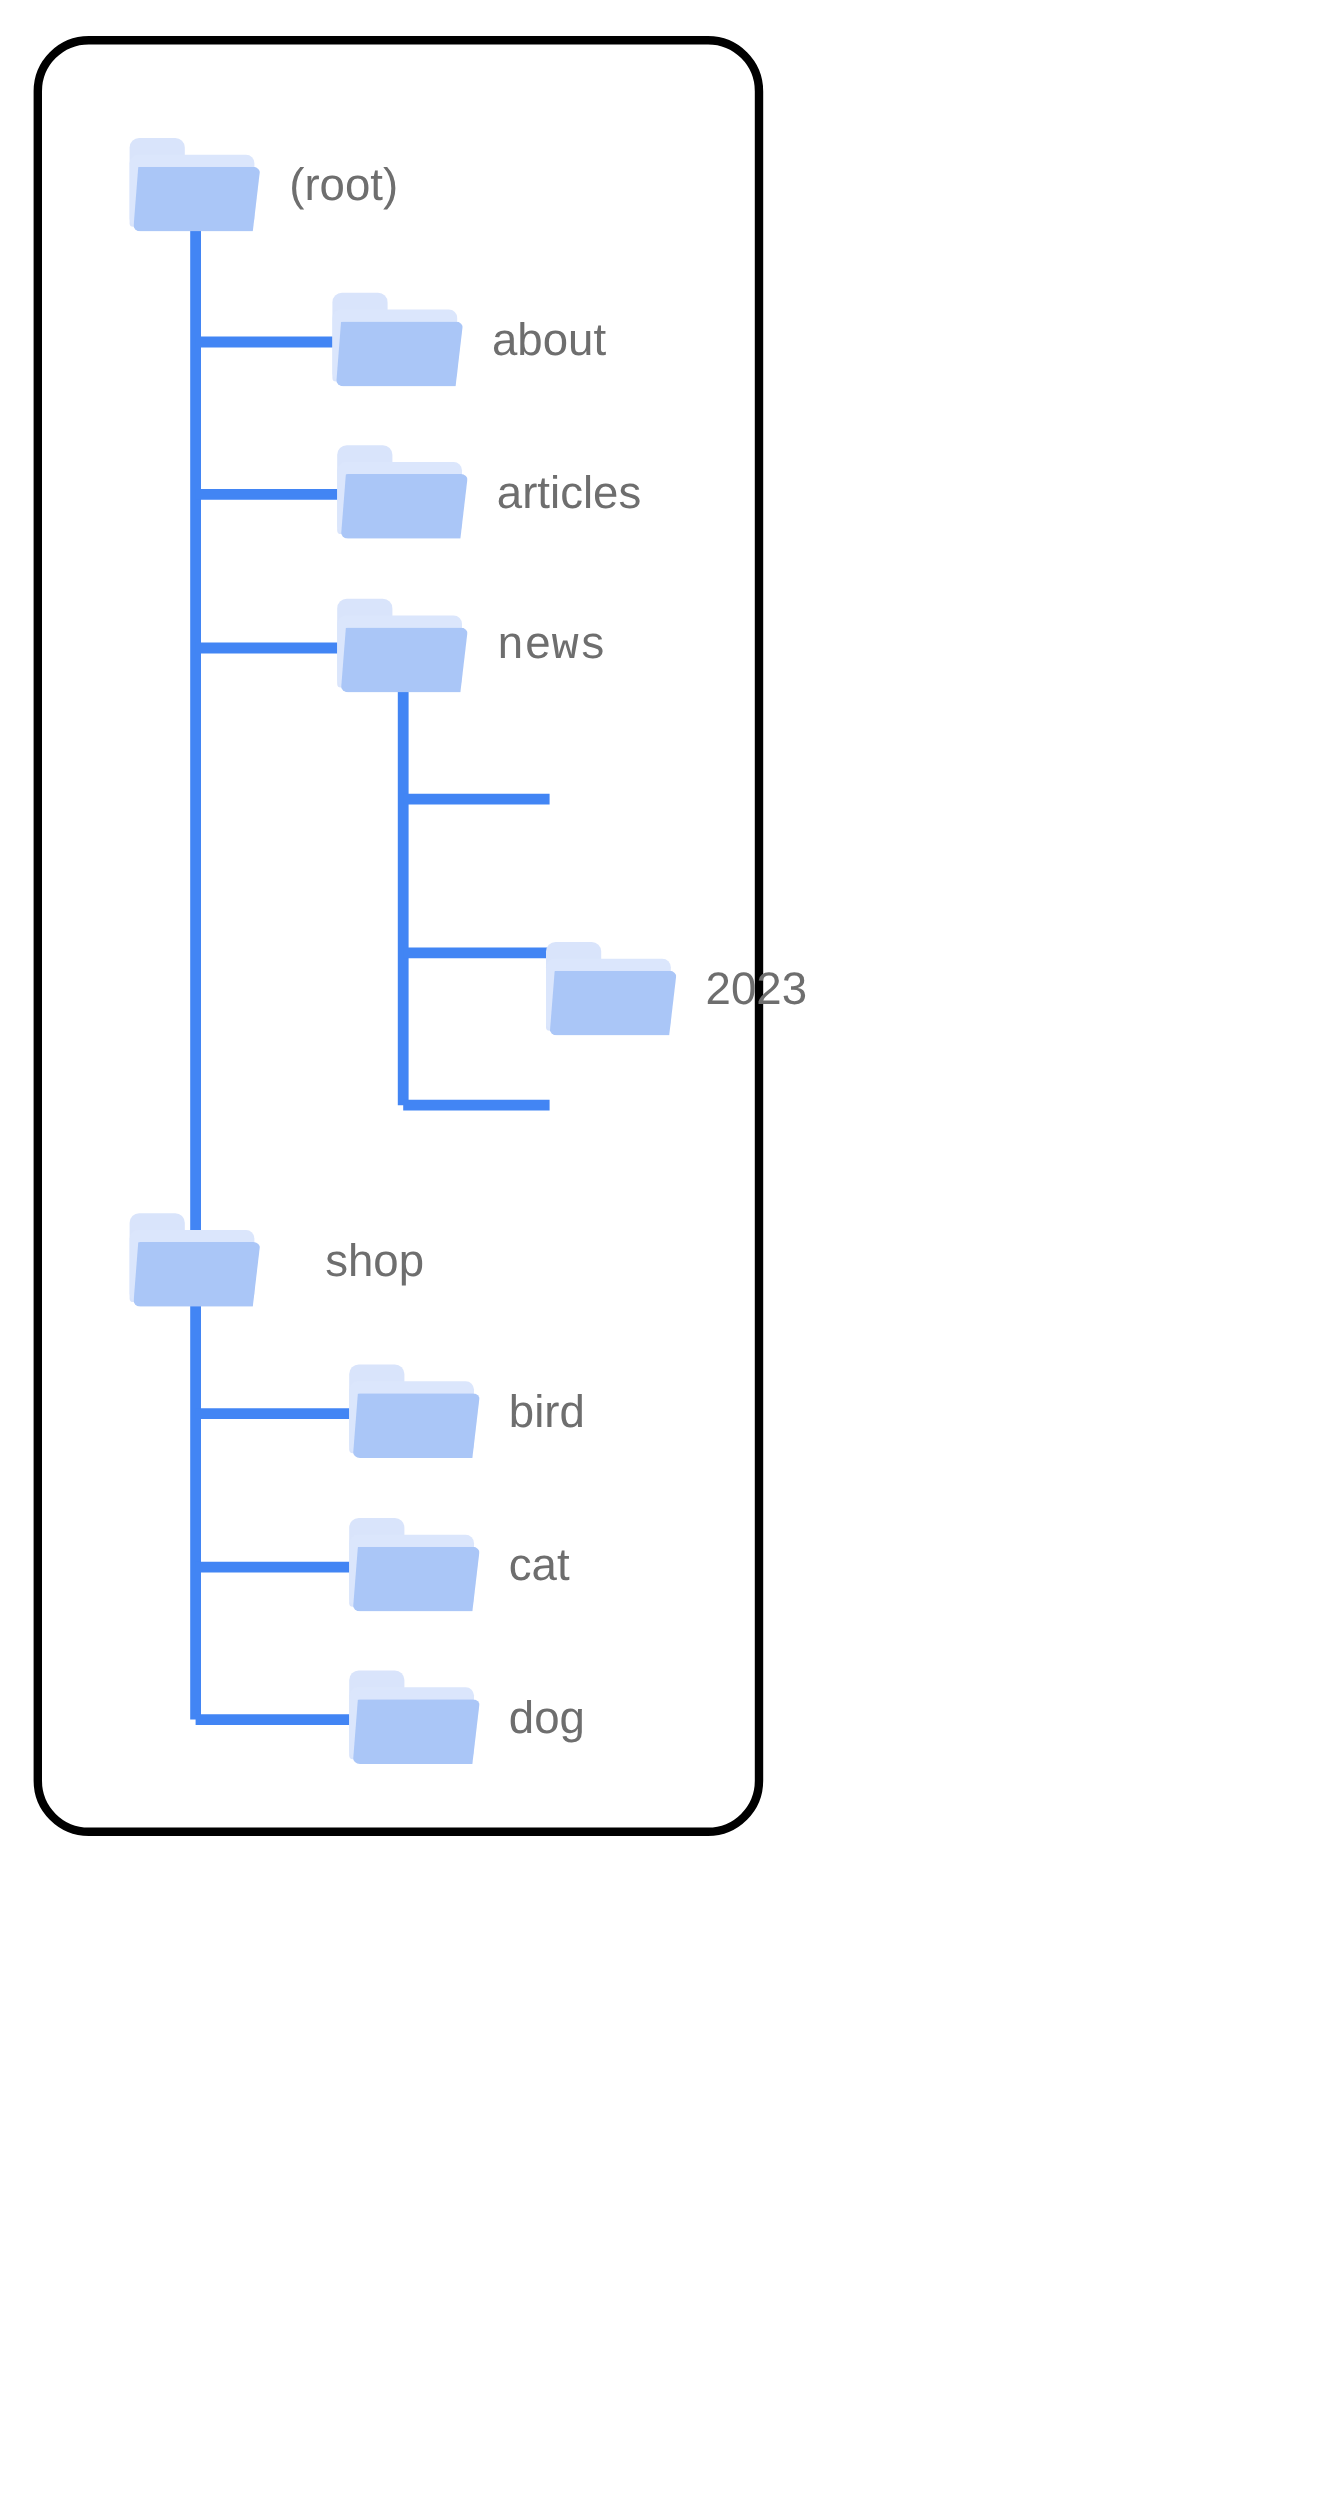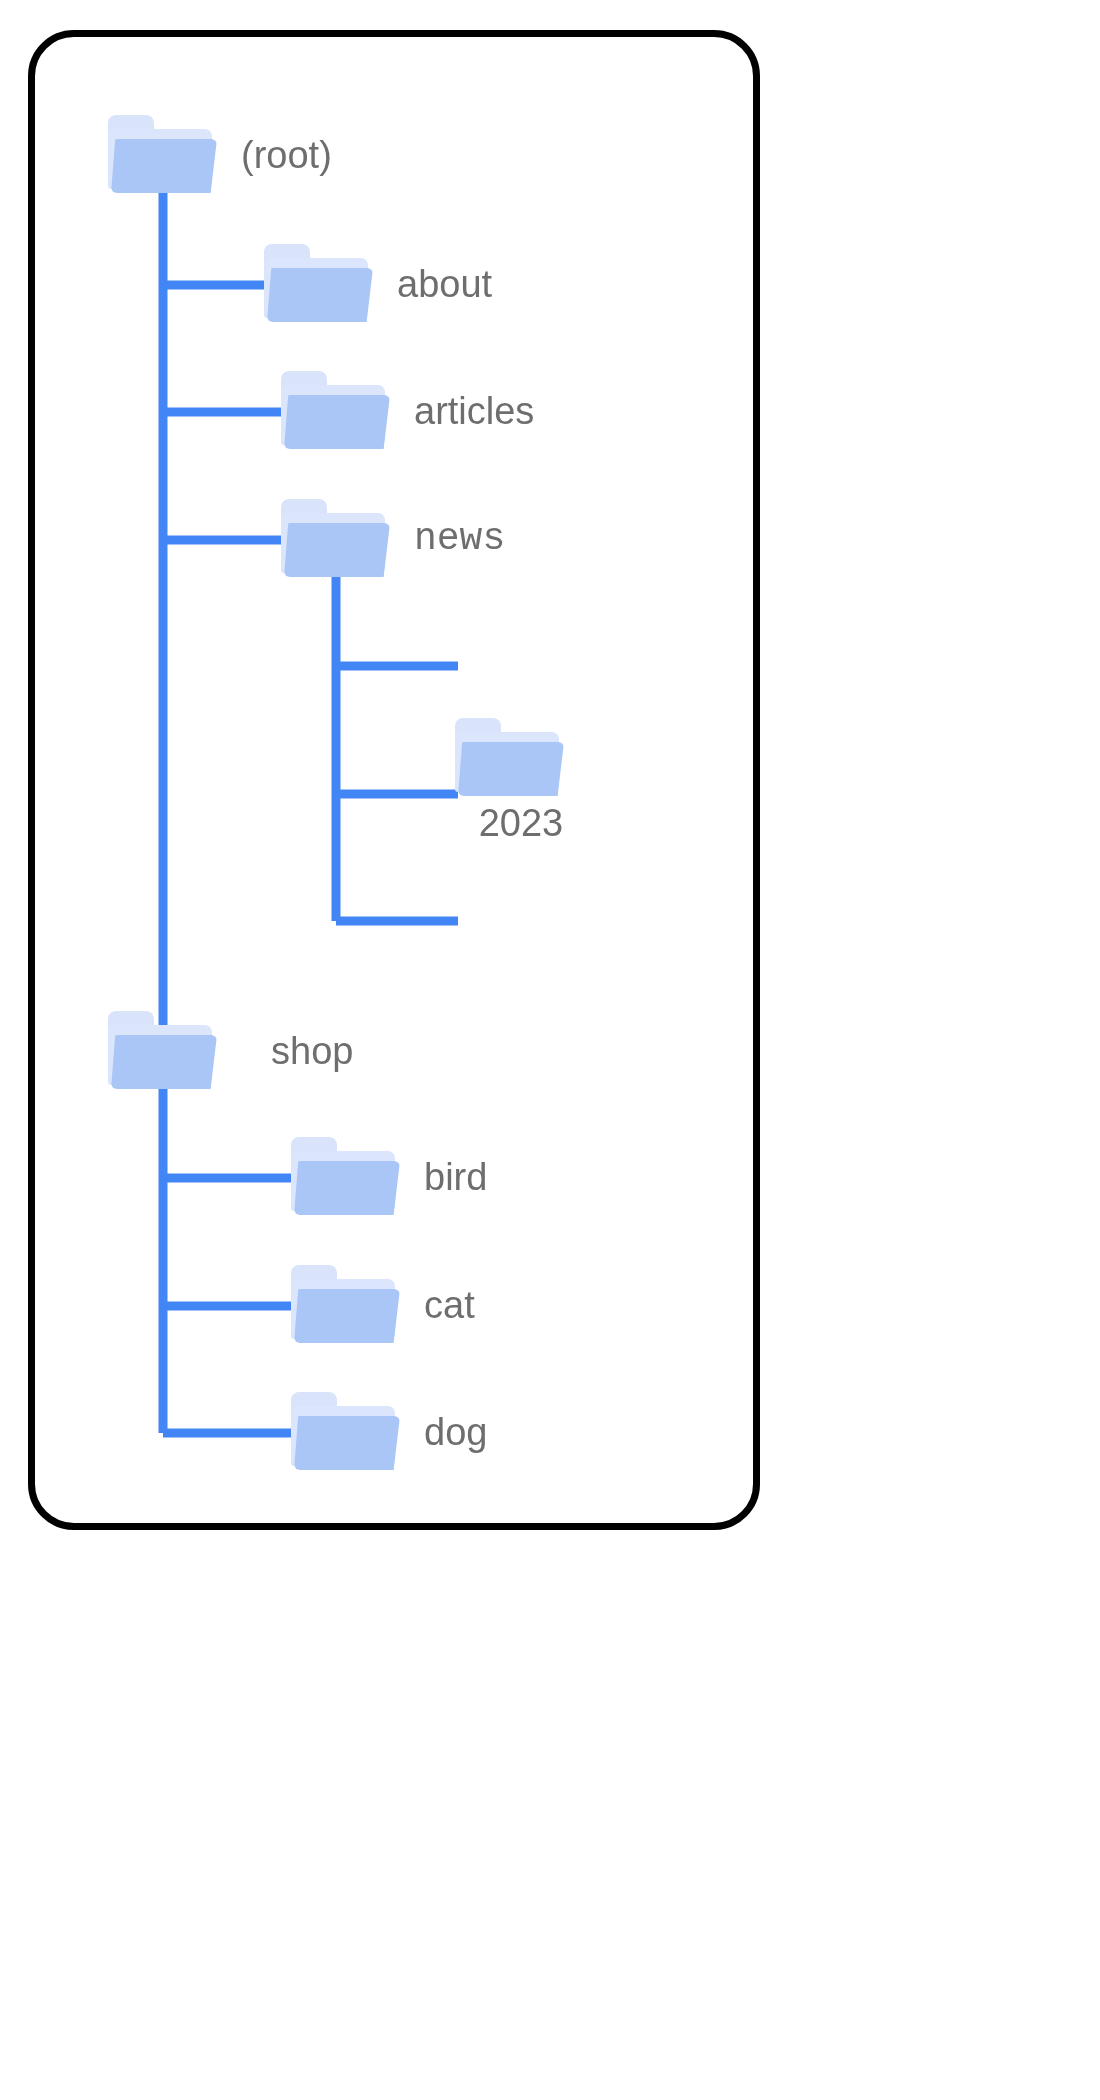--- a/index.html
+++ b/index.html
@@ -19,21 +19,21 @@
     width: 1100px;
     height: 2100px;
     background: #ffffff;
   }
 
   
   #card {
     position: absolute;
     left: 28px;
     top: 30px;
-    width: 732px;
+    width: 608px;
     height: 1500px;
     box-sizing: border-box;
     background: #ffffff;
     border: 7px solid #000000;
     border-radius: 46px;
   }
 
   
   #tree {
     position: absolute;
@@ -141,21 +141,21 @@
 
       <div class="node" style="left:72px; top:72px;">
         <span class="folder">
           <span class="f-back"></span>
             <span class="f-mid"></span>
             <span class="f-front"></span>
         </span>
         <span class="node-label">(root)</span>
       </div>
 
-      <div class="node" style="left:228px; top:201px;justify-content:center;">
+      <div class="node" style="left:241px; top:201px;justify-content:center;">
         <span class="folder">
           <span class="f-back"></span>
             <span class="f-mid"></span>
             <span class="f-front"></span>
         </span>
         <span class="node-label">about</span>
       </div>
 
       <div class="node" style="left:245px; top:328px;">
         <span class="folder">
@@ -169,21 +169,21 @@
       <div class="node" style="left:245px; top:456px;font-family:Liberation Mono, monospace;">
         <span class="folder">
           <span class="f-back"></span>
             <span class="f-mid"></span>
             <span class="f-front"></span>
         </span>
         <span class="node-label">news</span>
       </div>
 
 
-      <div class="node" style="left:419px; top:675px;flex-direction:column;">
+      <div class="node" style="left:419px; top:742px;">
         <span class="folder">
           <span class="f-back"></span>
             <span class="f-mid"></span>
             <span class="f-front"></span>
         </span>
         <span class="node-label">2023</span>
       </div>
 
 
       <div class="node" style="left:72px; top:968px;gap:30px;">

